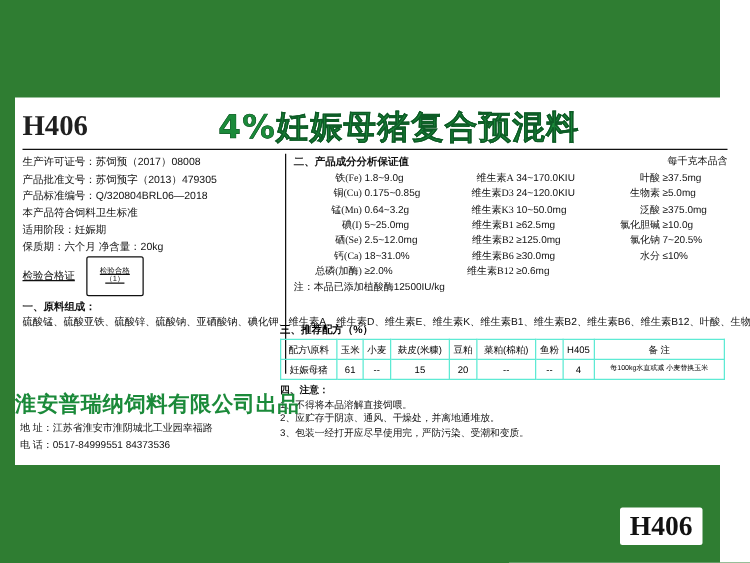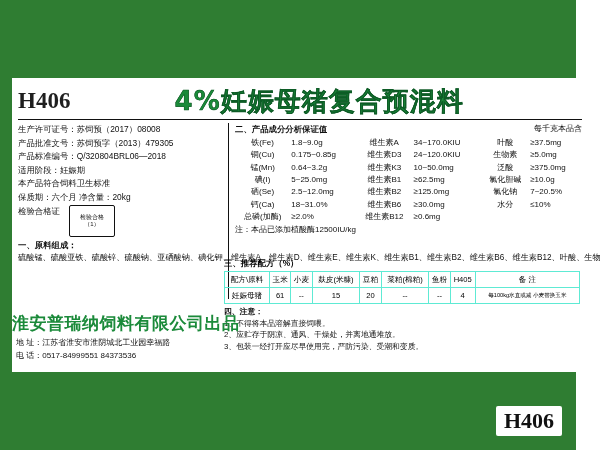--- a/index.html
+++ b/index.html
@@ -55,35 +55,35 @@
   }
   .col-right{
     flex:1;font-size:8.4px;line-height:1.5;color:#111;
   }
   .col-left div{white-space:nowrap;}
   .seal{
     width:44px;height:30px;border:1px solid #111;border-radius:2px;
     display:inline-flex;flex-direction:column;align-items:center;justify-content:center;
     font-size:6px;line-height:1.15;color:#111;margin-left:4px;vertical-align:middle;
   }
-  .row-seal{display:flex;gap:5px;}
+  .row-seal{display:flex;align-items:center;gap:5px;text-decoration:underline;}
   .sec-title{font-weight:bold;margin-top:2px;}
   .ingredients{
     font-size:8.2px;line-height:1.55;white-space:normal;
   }
   
   .an-head{display:flex;justify-content:space-between;font-weight:bold;gap:44px;}
   .an-head .r{font-weight:normal;font-size:8px;}
   .an-table{
     width:100%;border-collapse:collapse;font-size:8px;margin-top:1px;
   }
   .an-table td{
     padding:0.2px 1px;white-space:nowrap;
   }
-  .an-table td.n{text-align:center;}
+  .an-table td.n{text-align:right;font-family:Liberation Serif, serif;}
   .note{font-size:8px;margin-top:1px;}
   
   .f-wrap{
     position:absolute;left:224px;top:258px;width:358px;
   }
   .f-title{font-size:8.4px;font-weight:bold;margin-bottom:2px;}
   table.formula{
     border-collapse:collapse;width:356px;font-size:7.6px;text-align:center;
   }
   table.formula td,table.formula th{
@@ -123,22 +123,22 @@
   </div>
 
   <div class="hr-top"></div>
 
   <div class="cols">
 
     <div class="col-left">
       <div>生产许可证号：苏饲预（2017）08008</div>
       <div>产品批准文号：苏饲预字（2013）479305</div>
       <div>产品标准编号：Q/320804BRL06—2018</div>
+      <div>本产品符合饲料卫生标准</div>
       <div>适用阶段：妊娠期</div>
-      <div>本产品符合饲料卫生标准</div>
       <div>保质期：六个月            净含量：20kg</div>
       <div class="row-seal">
         <span>检验合格证</span>
         <span class="seal">
           <span>检验合格</span>
           <span>（1）</span>
         </span>
       </div>
       <div class="sec-title">一、原料组成：</div>
       <div class="ingredients">硫酸锰、硫酸亚铁、硫酸锌、硫酸钠、亚硒酸钠、碘化钾、维生素A、维生素D、维生素E、维生素K、维生素B1、维生素B2、维生素B6、维生素B12、叶酸、生物素、烟酸、泛酸、氯化胆碱、赖氨酸、磷酸氢钙、石粉、载体：沸石粉等。</div>

